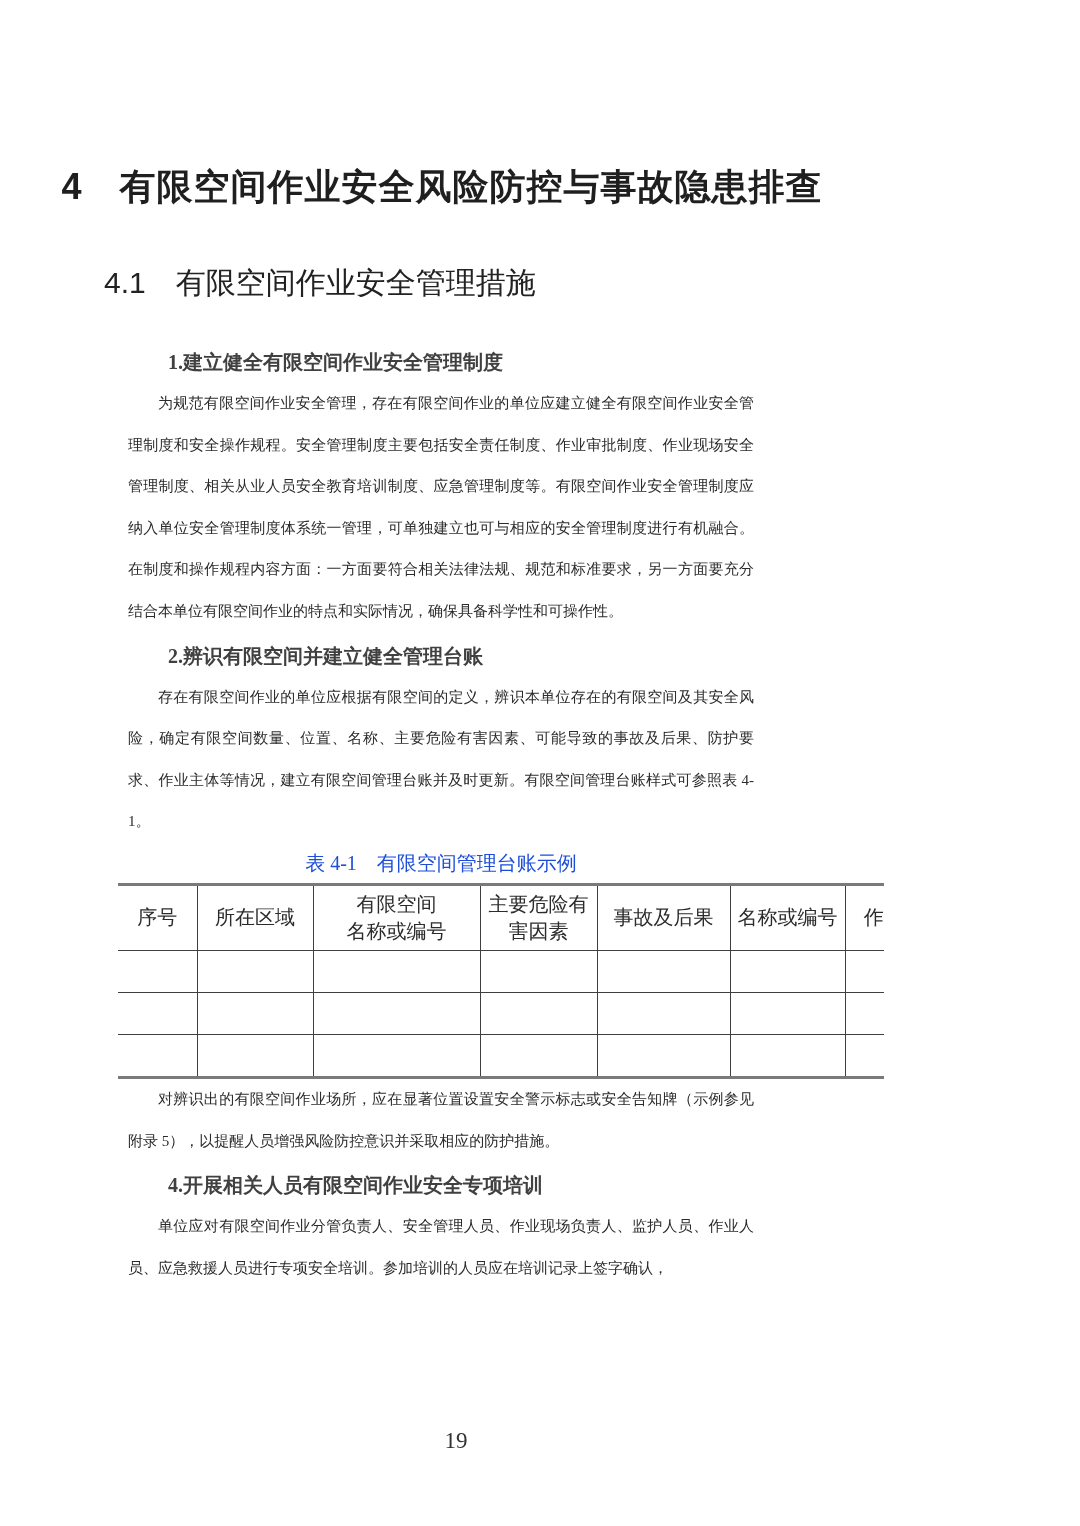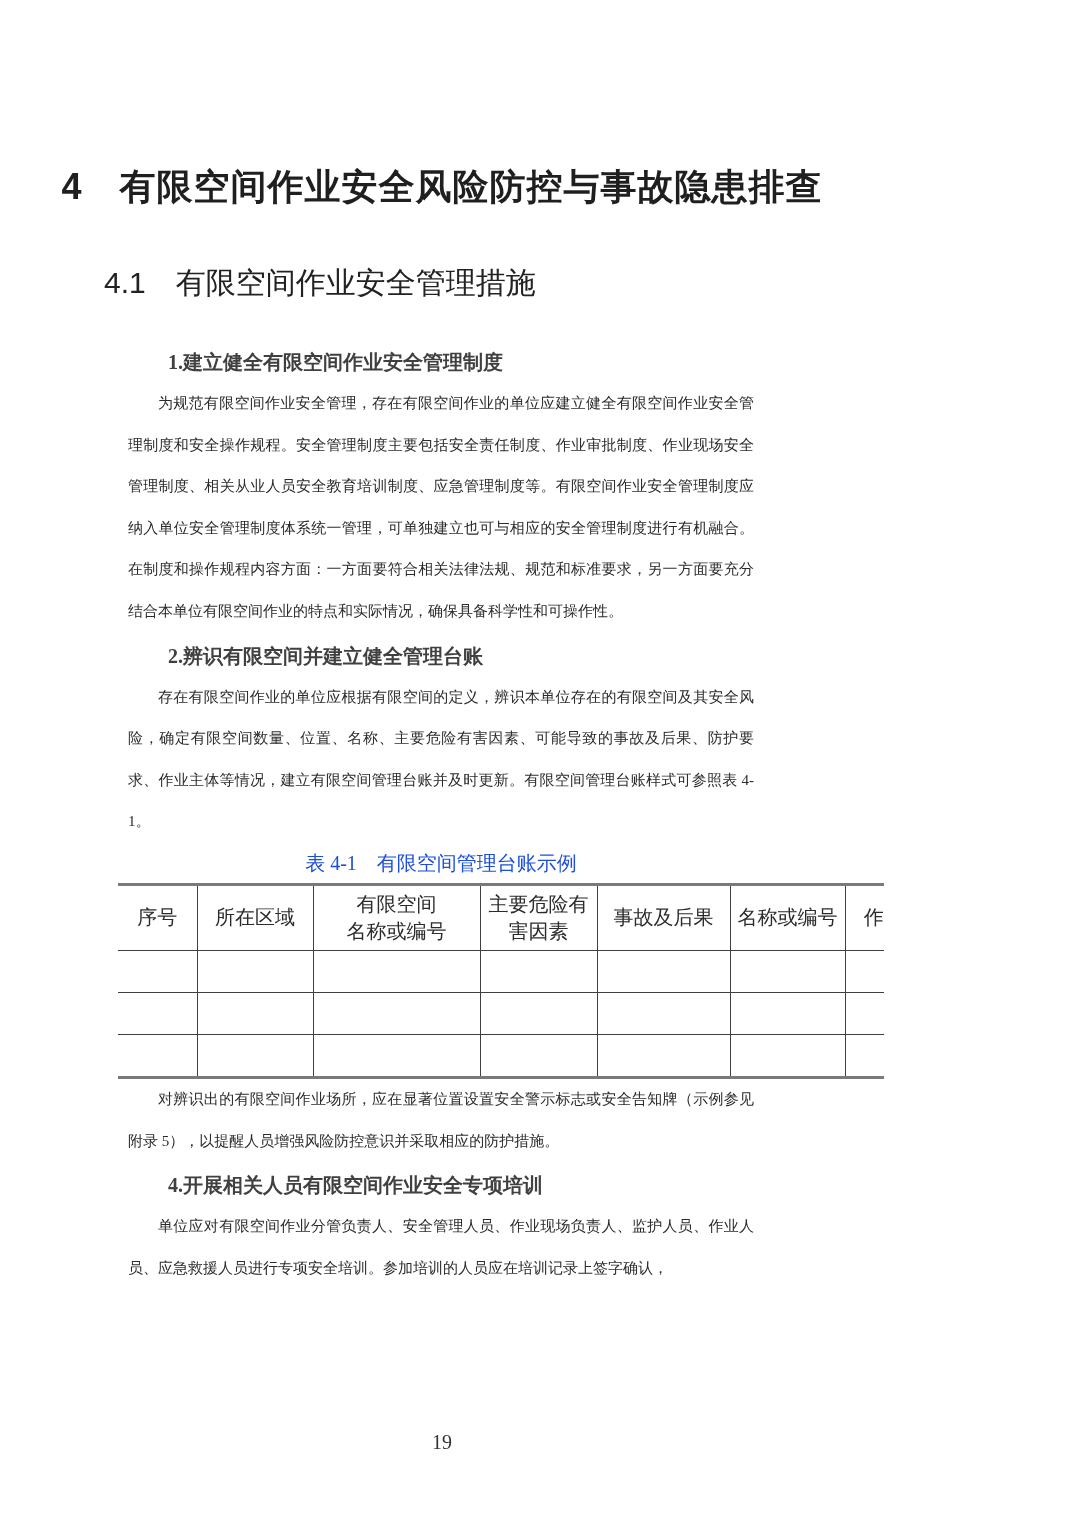--- a/index.html
+++ b/index.html
@@ -96,24 +96,24 @@
     line-height: 27px;
     white-space: pre-line;
     color: #2b2b2b;
   }
   table.ledger td {
     height: 41px;
   }
   .page-number {
     position: absolute;
     bottom: 72px;
-    left: 0;
+    left: 14px;
     width: 100%;
     text-align: center;
-    font-size: 20px;
+    font-size: 23px;
     color: #333333;
   }
 </style>
 </head>
 <body>
 
 <div class="page">
 
   <h1 class="chapter-title">4　有限空间作业安全风险防控与事故隐患排查</h1>
 

